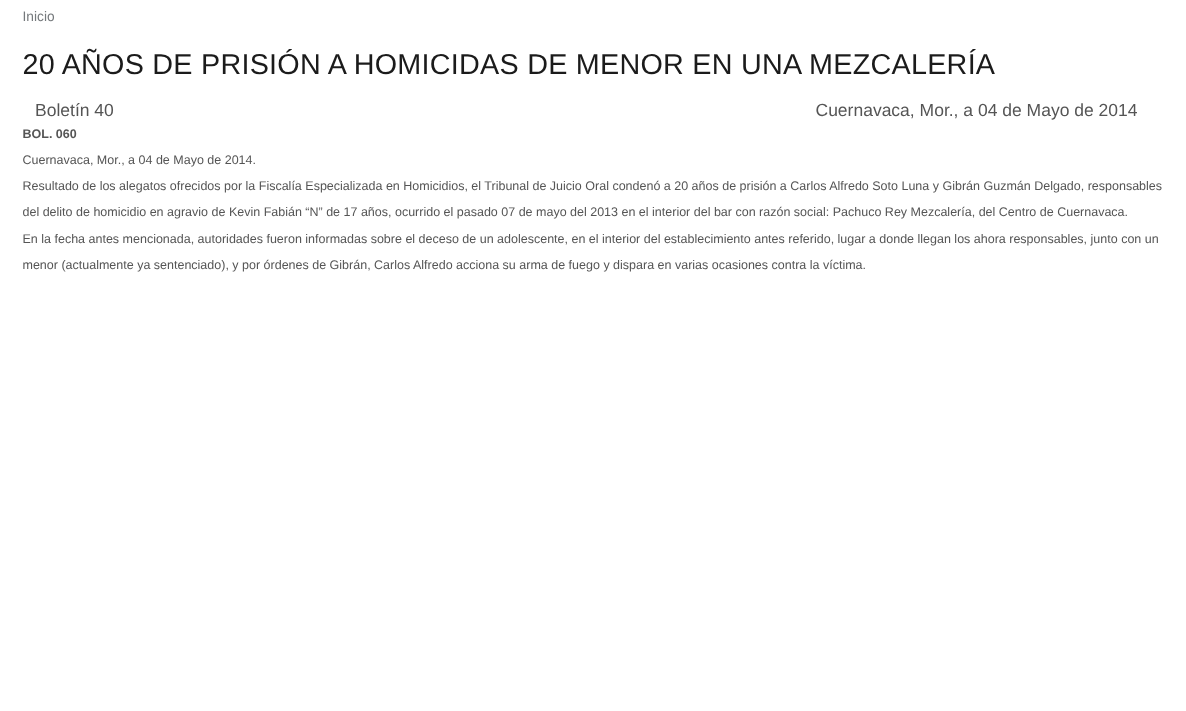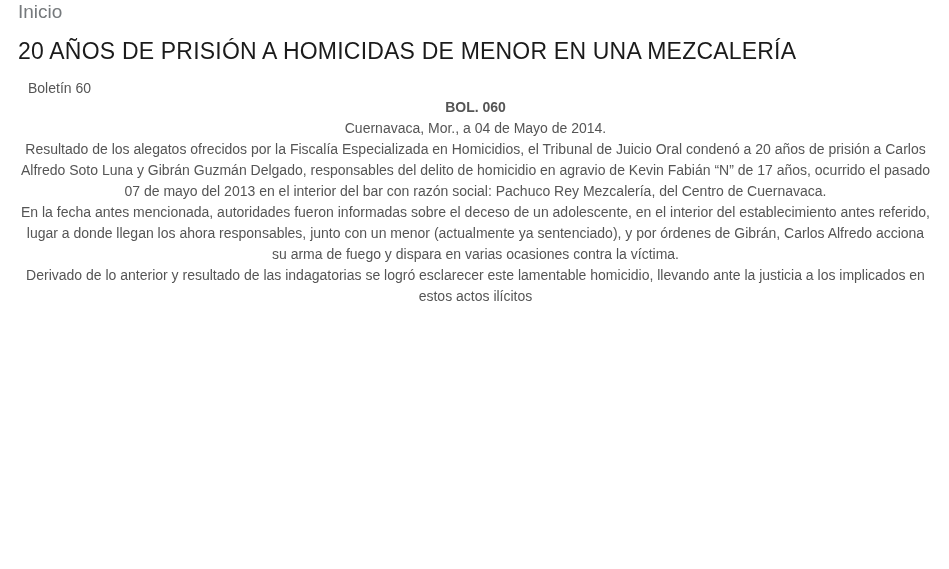--- a/index.html
+++ b/index.html
@@ -8,21 +8,21 @@
     width: 949px;
     height: 569px;
     overflow: hidden;
     font-family: "Liberation Sans", sans-serif;
     -webkit-font-smoothing: antialiased;
   }
   .page { padding: 4px 16px 0 18px; }
 
   .breadcrumb {
     display: inline-block;
-    font-size: 19px;
+    font-size: 11px;
     line-height: 15px;
     color: var(--color-breadcrumb, #75797c);
     text-decoration: none;
     cursor: pointer;
   }
 
   h1.doc-title {
     margin: 15px 0 14px 0;
     font-size: 23px;
     line-height: 28px;
@@ -36,24 +36,23 @@
     display: flex;
     justify-content: space-between;
     align-items: baseline;
     padding: 0 23px 0 10px;
     font-size: 14px;
     line-height: 18px;
     color: var(--color-body-text, #555555);
   }
 
   .content {
-    font-size: 14px;
+    font-size: 10px;
     line-height: 21px;
     color: var(--color-body-text, #555555);
-    text-align: center;
   }
   .content p { margin: 0; }
   .p-bol      { margin-top: 22px; font-weight: bold; }
   .p-dateline { margin-top: 8px; }
   .p-head1    { margin-top: 37px; font-weight: bold; }
   .p-head2    { margin-top: 8px;  font-weight: bold; }
   .p-body1    { margin-top: 36px; }
   .p-body2    { margin-top: 32px; }
   .p-body3    { margin-top: 34px; }
   .italic     { }
@@ -61,33 +60,33 @@
 </head>
 <body>
 
 <div class="page">
 
   <a class="breadcrumb">Inicio</a>
 
   <h1 class="doc-title">20 AÑOS DE PRISIÓN A HOMICIDAS DE MENOR EN UNA MEZCALERÍA</h1>
 
   <div class="meta-row">
-    <span>Boletín 60</span>
+    <span>Boletín 40</span>
+    <span>Cuernavaca, Mor., a 04 de Mayo de 2014</span>
   </div>
 
   <div class="content">
 
     <p class="p-bol">BOL. 060</p>
 
     <p class="p-dateline">Cuernavaca, Mor., a 04 de Mayo de 2014.</p>
 
 
 
     <p class="p-body1">
       <span>Resultado de los alegatos ofrecidos por la Fiscalía Especializada en Homicidios, el Tribunal de Juicio Oral condenó a 20 años de prisión a Carlos Alfredo Soto Luna y Gibrán Guzmán Delgado, responsables del delito de homicidio en agravio de Kevin Fabián “N” de 17 años, ocurrido el pasado 07 de mayo del 2013 en el interior del bar con razón social: </span><span class="italic">Pachuco Rey Mezcalería</span><span>, del Centro de Cuernavaca.</span>
     </p>
 
     <p class="p-body2">En la fecha antes mencionada, autoridades fueron informadas sobre el deceso de un adolescente, en el interior del establecimiento antes referido, lugar a donde llegan los ahora responsables, junto con un menor (actualmente ya sentenciado),  y por órdenes de Gibrán, Carlos Alfredo acciona su arma de fuego y dispara en varias ocasiones contra la víctima.</p>
 
-    <p class="p-body3">Derivado de lo anterior y resultado de las indagatorias se logró esclarecer este lamentable homicidio, llevando ante la justicia a los implicados en estos actos ilícitos</p>
 
   </div>
 </div>
 
 </body></html>

